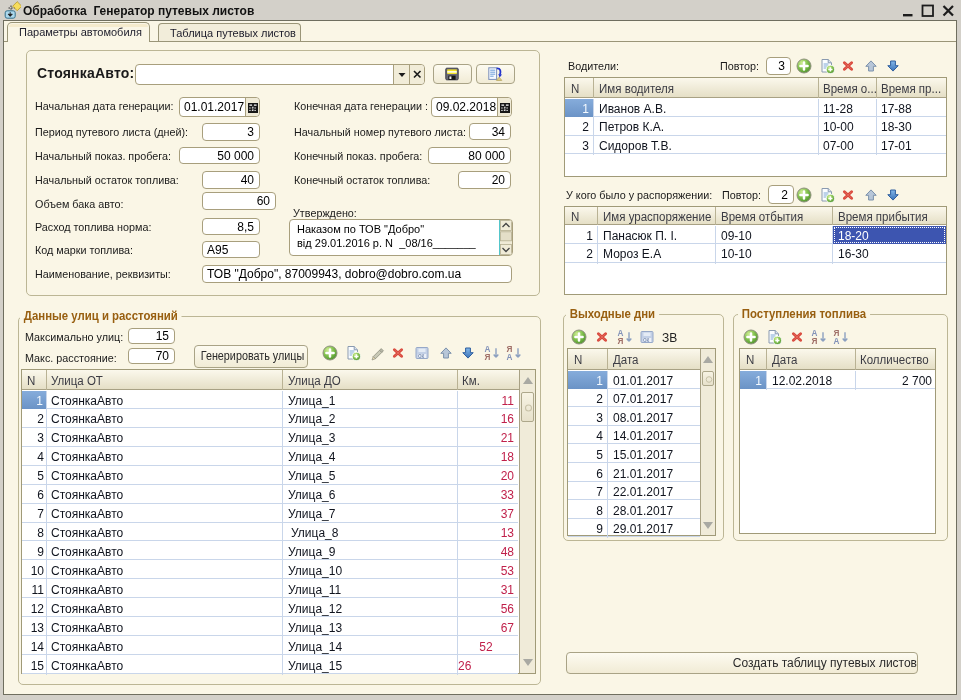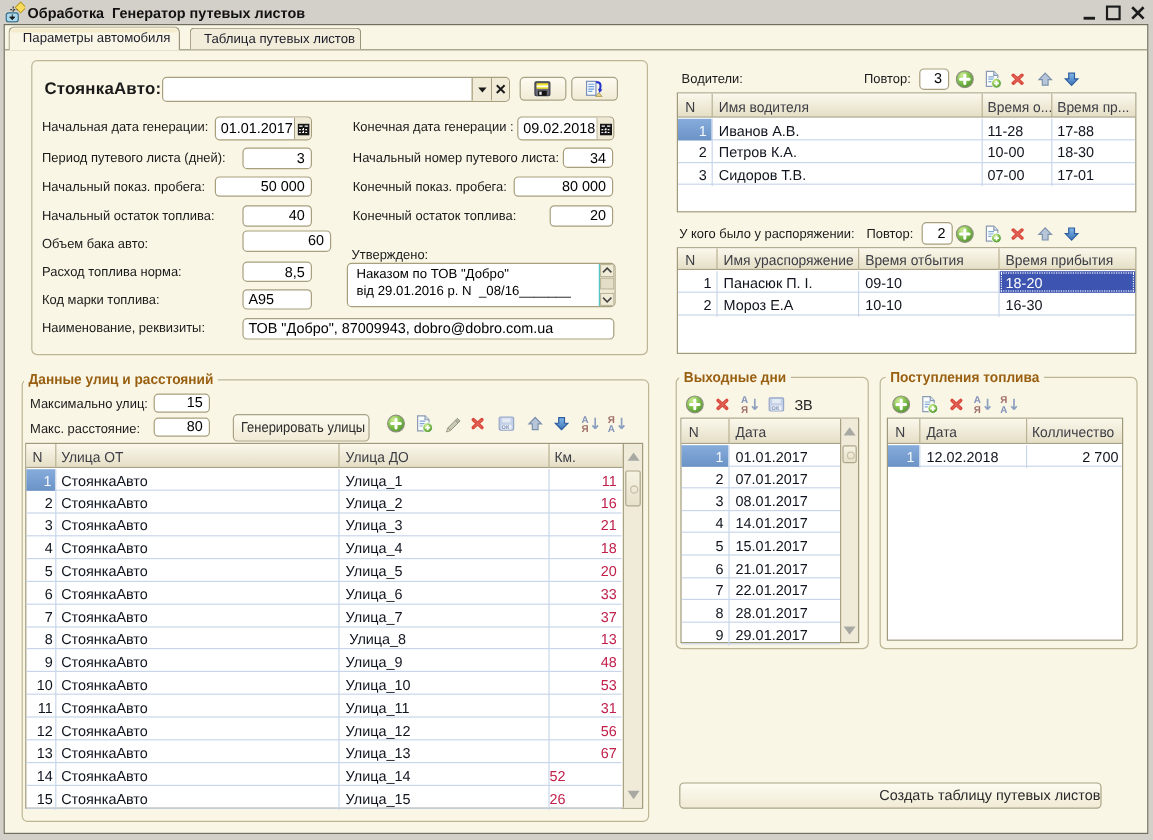--- a/index.html
+++ b/index.html
@@ -167,21 +167,21 @@
       </svg></div>
   </div>
 <div class="grp" style="left:18px;top:316px;width:523px;height:369px"></div>
 <div class="leg" style="left:20px;top:310px">Данные улиц и расстояний</div>
 <div class="lbl c" style="left:25px;top:331px;">Максимально улиц:</div>
 <div class="fld" style="left:128px;top:328px;width:47px;height:16px;">
     <span style="right:5px;font-size:12px">15</span>
   </div>
 <div class="lbl c" style="left:25px;top:352px;">Макс. расстояние:</div>
 <div class="fld" style="left:128px;top:348px;width:47px;height:16px;">
-    <span style="right:5px;font-size:12px">80</span>
+    <span style="right:5px;font-size:12px">70</span>
   </div>
 <div class="btn" style="left:194px;top:345px;width:114px;height:23px;line-height:21px"><span style="display:inline-block;transform:scaleX(0.9)">Генерировать улицы</span></div>
 <svg class="ic" style="left:322px;top:345px" viewBox="0 0 16 16">
     <circle cx="8" cy="8" r="7" fill="url(#gp)" stroke="#90917F" stroke-width="1"></circle>
     <path d="M8 4.4V11.6M4.4 8H11.6" stroke="#fff" stroke-width="2.5" stroke-linecap="round"></path>
   </svg>
 <svg class="ic" style="left:345px;top:345px" viewBox="0 0 16 16">
     <path d="M3 1.5h6.2l3.3 3.3V14H3z" fill="#FBFDFF" stroke="#8A9AB0"></path>
     <path d="M9.2 1.5v3.3h3.3" fill="#D7E2F0" stroke="#8A9AB0"></path>
     <path d="M4.6 6h4.8M4.6 8h4.8M4.6 10h3" stroke="#7FA8D4" stroke-width="1"></path>
@@ -293,21 +293,21 @@
 <div class="cel red" style="left:436px;width:56px;text-align:right;top:231.7px">56</div>
 <div class="row" style="top:248.2px;height:17.93px;right:17px"></div>
 <div class="cel" style="right:491px;top:250.7px">13</div>
 <div class="cel" style="left:29px;top:250.7px">СтоянкаАвто</div>
 <div class="cel" style="left:266px;top:250.7px">Улица_13</div>
 <div class="cel red" style="left:436px;width:56px;text-align:right;top:250.7px">67</div>
 <div class="row" style="top:267.1px;height:17.93px;right:17px"></div>
 <div class="cel" style="right:491px;top:269.6px">14</div>
 <div class="cel" style="left:29px;top:269.6px">СтоянкаАвто</div>
 <div class="cel" style="left:266px;top:269.6px">Улица_14</div>
-<div class="cel red" style="left:436px;width:56px;text-align:left;top:269.6px">52</div>
+<div class="cel red" style="left:436px;width:56px;text-align:center;top:269.6px">52</div>
 <div class="row" style="top:286.0px;height:17.93px;right:17px"></div>
 <div class="cel" style="right:491px;top:288.5px">15</div>
 <div class="cel" style="left:29px;top:288.5px">СтоянкаАвто</div>
 <div class="cel" style="left:266px;top:288.5px">Улица_15</div>
 <div class="cel red" style="left:436px;width:56px;text-align:left;top:288.5px">26</div>
 <div class="vsep" style="left:24px;top:21px;height:284px"></div>
 <div class="vsep" style="left:260px;top:21px;height:284px"></div>
 <div class="vsep" style="left:435px;top:21px;height:284px"></div>
 <div class="scol" style="left:497px;width:16px">
       <div class="tri-u" style="left:3px;top:7px"></div>

